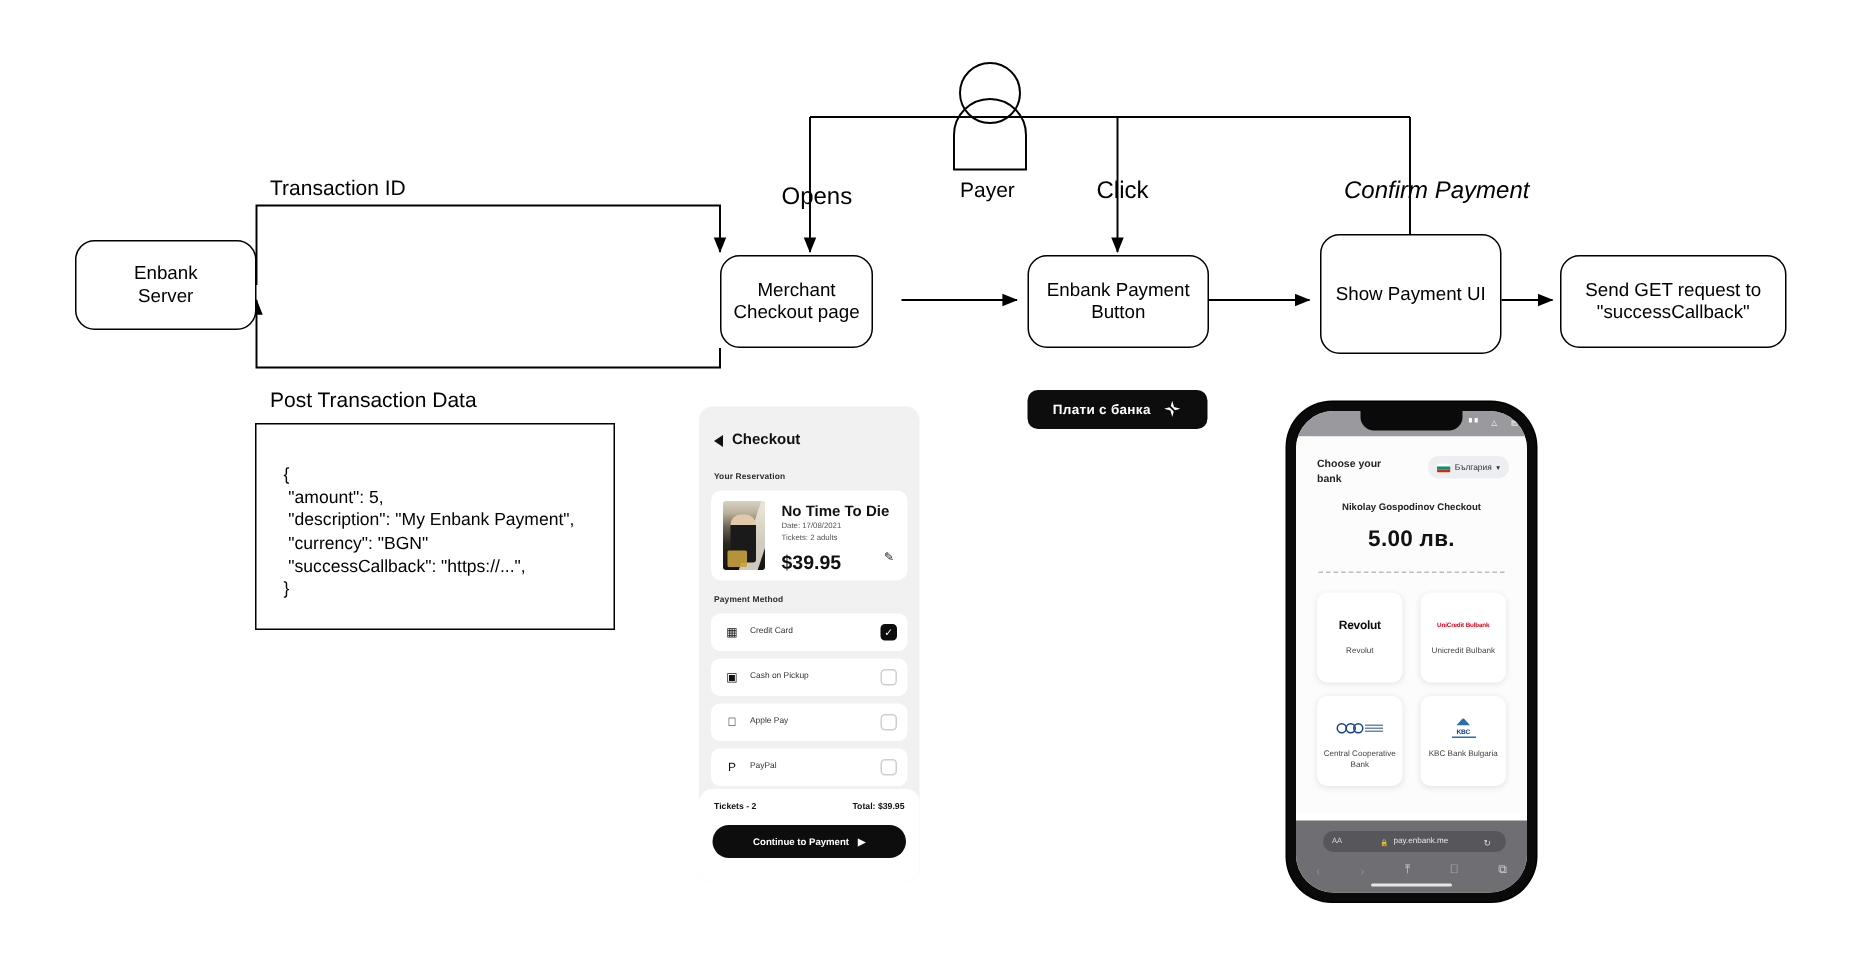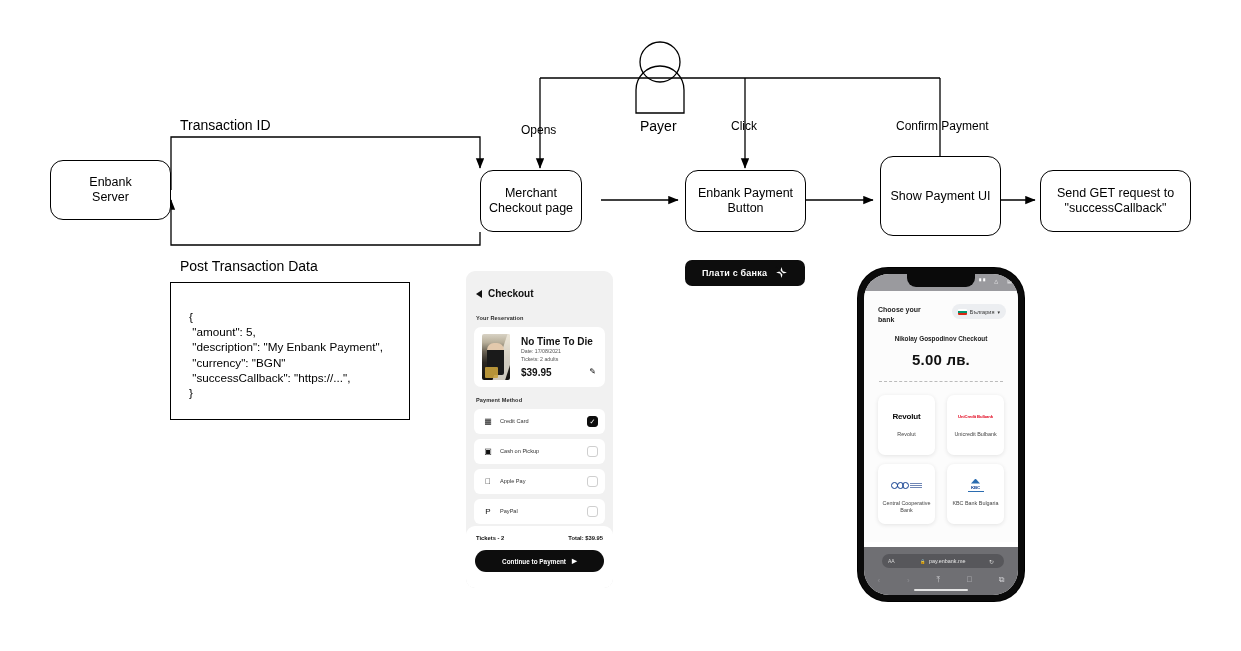--- a/index.html
+++ b/index.html
@@ -32,21 +32,21 @@
     justify-content: center;
     text-align: center;
     font-size: 12.5px;
     line-height: 15px;
     color: #000000;
     box-sizing: border-box;
     white-space: pre-line;
   }
   .edge-label {
     position: absolute;
-    font-size: 12px;
+    font-size: 16px;
     color: #000000;
     white-space: nowrap;
   }
   .plain-label {
     position: absolute;
     font-size: 14px;
     color: #000000;
     white-space: nowrap;
   }
   .code-box {
@@ -121,21 +121,21 @@
   .poster .txt {
     position:absolute; left:3px; bottom:2px; width:13px; height:11px;
     background:#c8a13c; opacity:.9; border-radius:1px;
   }
   .poster .streak {
     position:absolute; right:-2px; top:-4px; width:12px; height:56px;
     background:#efe9dc; transform: rotate(18deg); opacity:.85;
   }
   .mv-title { position:absolute; left:47px; top:9px; font-size:10px; font-weight:bold; color:#111; }
   .mv-meta  { position:absolute; left:47px; font-size:5.2px; color:#555; }
-  .mv-price { position:absolute; left:47px; top:40px; font-size:10px; font-weight:bold; color:#111; }
+  .mv-price { position:absolute; left:47px; top:40px; font-size:13px; font-weight:bold; color:#111; }
   .pencil   { position:absolute; right:9px; top:40px; font-size:8px; color:#111; }
 
   .pm-row {
     position: absolute; left: 8px; width: 131px; height: 25px;
     background:#ffffff; border-radius:6px;
   }
   .pm-ic {
     position:absolute; left:8px; top:7px; width:12px; height:11px;
     display:flex; align-items:center; justify-content:center;
     font-size:8px; color:#111;
@@ -304,21 +304,21 @@
 "successCallback"</div>
 
 <div class="plain-label" style="left:180px; top:117px;">Transaction ID</div>
 
 <div class="plain-label" style="left:180px; top:258px;">Post Transaction Data</div>
 
 <div class="edge-label" style="left:521px; top:123px;">Opens</div>
 
 <div class="edge-label" style="left:731px; top:119px;">Click</div>
 
-<div class="edge-label" style="left:896px; top:119px;">Confirm Payment</div>
+<div class="edge-label" style="left:896px; top:119px;font-style:italic;">Confirm Payment</div>
 
 <div class="plain-label" style="left:640px; top:118px;">Payer</div>
 
 <div class="code-box" style="left:170px; top:282px; width:240px; height:138px;">{
  "amount": 5,
  "description": "My Enbank Payment",
  "currency": "BGN"
  "successCallback": "https://...",
 }</div>
 

